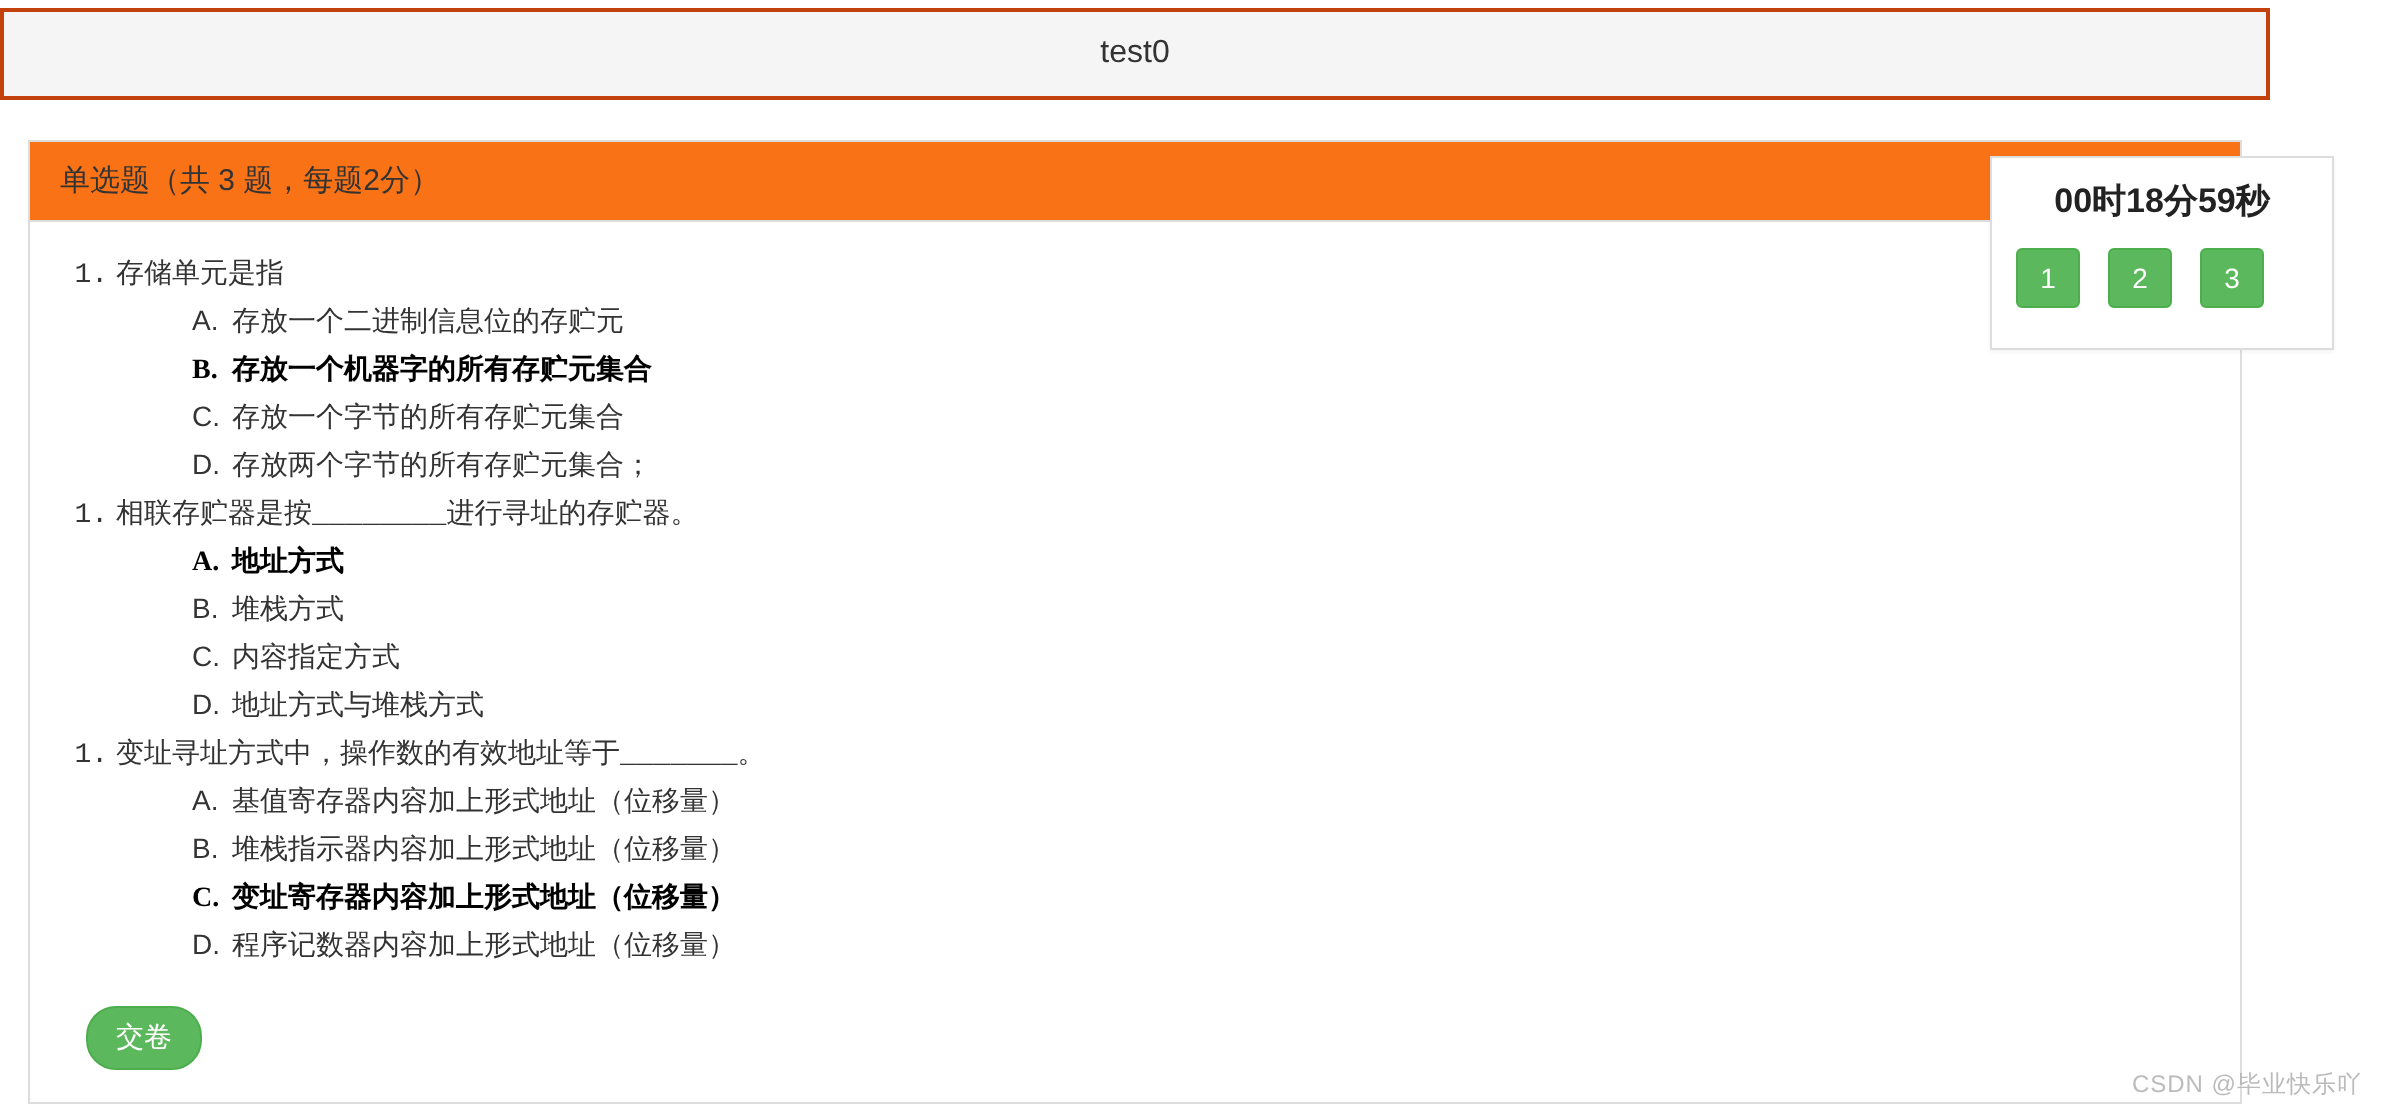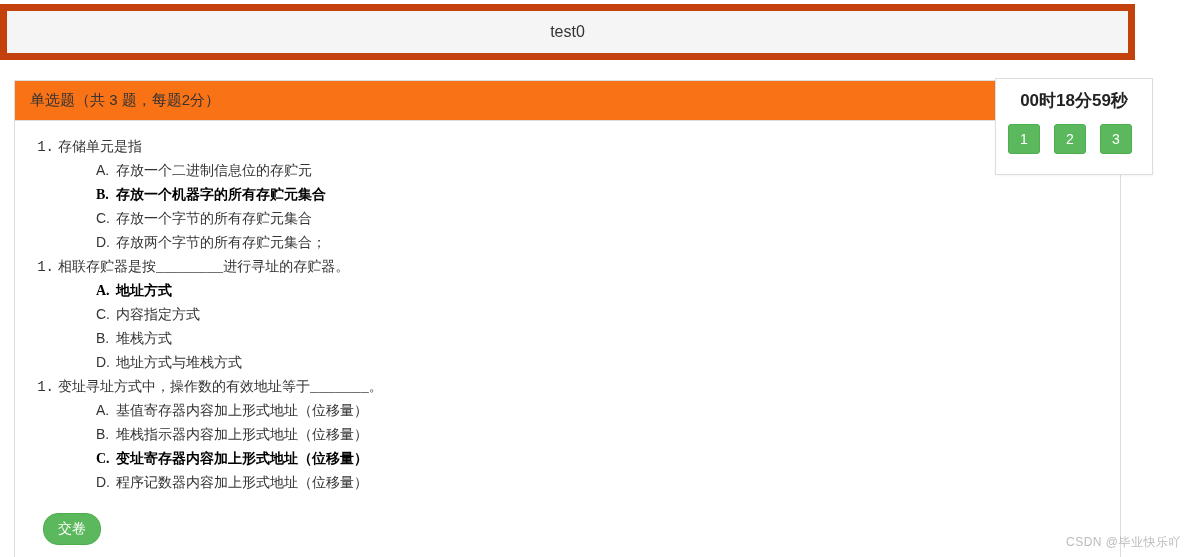--- a/index.html
+++ b/index.html
@@ -4,21 +4,21 @@
   <style>
     * { box-sizing: border-box; margin: 0; padding: 0; }
     body {
       font-family: "Helvetica Neue", Helvetica, Arial, "Microsoft YaHei", sans-serif;
       font-size: 14px;
       color: #333;
       background: #fff;
     }
     .container { width: 1135px; margin: 0; background: #fff; }
     .title-bar {
-      border: 7px solid #c2410c;
+      border: 2px solid #c2410c;
       background: #f5f5f5;
       text-align: center;
       padding: 12px 0;
       margin: 4px 0 0 0;
       font-size: 16px;
       color: #333;
     }
     .content-panel {
       border: 1px solid #ddd;
       margin: 20px 14px 0 14px;
@@ -47,21 +47,21 @@
       color: #fff;
       padding: 6px 14px;
       font-size: 14px;
       border-radius: 15px;
       cursor: pointer;
     }
     .side-panel {
       position: absolute;
       top: 78px;
       left: 995px;
-      width: 158px;
+      width: 172px;
       border: 1px solid #ddd;
       background: #fff;
       box-shadow: 0 1px 2px rgba(0,0,0,.05);
       padding: 10px 10px 20px 10px;
     }
     .timer {
       font-weight: 700;
       font-size: 17px;
       color: #222;
       text-align: center;
@@ -103,22 +103,22 @@
               <li class="opt-li"><span class="opt-letter">A.</span><span>存放一个二进制信息位的存贮元</span></li>
               <li class="opt-li selected"><span class="opt-letter">B.</span><span>存放一个机器字的所有存贮元集合</span></li>
               <li class="opt-li"><span class="opt-letter">C.</span><span>存放一个字节的所有存贮元集合</span></li>
               <li class="opt-li"><span class="opt-letter">D.</span><span>存放两个字节的所有存贮元集合；</span></li>
             </ol>
           </li>
           <li class="q-li">
             <div class="q-stem"><span class="q-num">1.</span><span>相联存贮器是按________进行寻址的存贮器。</span></div>
             <ol class="opt-ol">
               <li class="opt-li selected"><span class="opt-letter">A.</span><span>地址方式</span></li>
+              <li class="opt-li"><span class="opt-letter">B.</span><span>堆栈方式</span></li>
               <li class="opt-li"><span class="opt-letter">C.</span><span>内容指定方式</span></li>
-              <li class="opt-li"><span class="opt-letter">B.</span><span>堆栈方式</span></li>
               <li class="opt-li"><span class="opt-letter">D.</span><span>地址方式与堆栈方式</span></li>
             </ol>
           </li>
           <li class="q-li">
             <div class="q-stem"><span class="q-num">1.</span><span>变址寻址方式中，操作数的有效地址等于_______。</span></div>
             <ol class="opt-ol">
               <li class="opt-li"><span class="opt-letter">A.</span><span>基值寄存器内容加上形式地址（位移量）</span></li>
               <li class="opt-li"><span class="opt-letter">B.</span><span>堆栈指示器内容加上形式地址（位移量）</span></li>
               <li class="opt-li selected"><span class="opt-letter">C.</span><span>变址寄存器内容加上形式地址（位移量）</span></li>
               <li class="opt-li"><span class="opt-letter">D.</span><span>程序记数器内容加上形式地址（位移量）</span></li>

